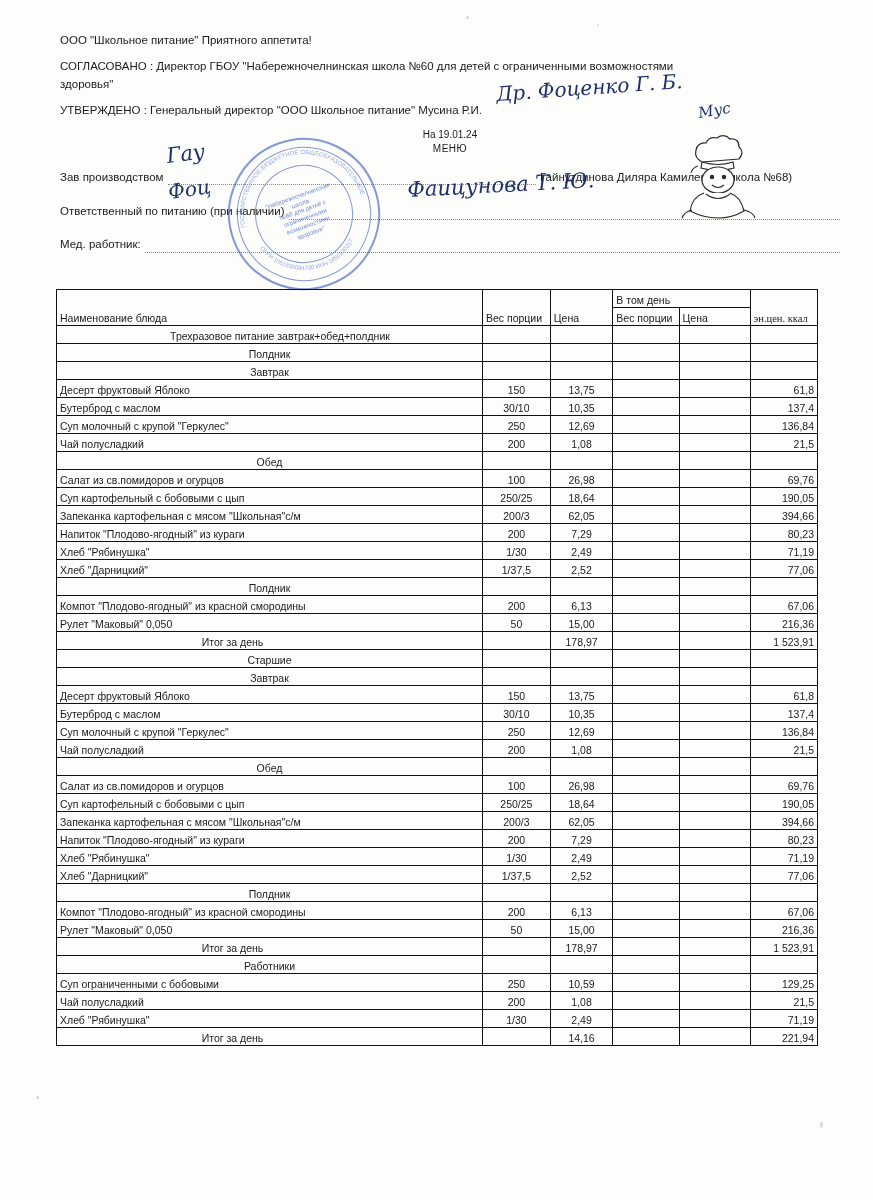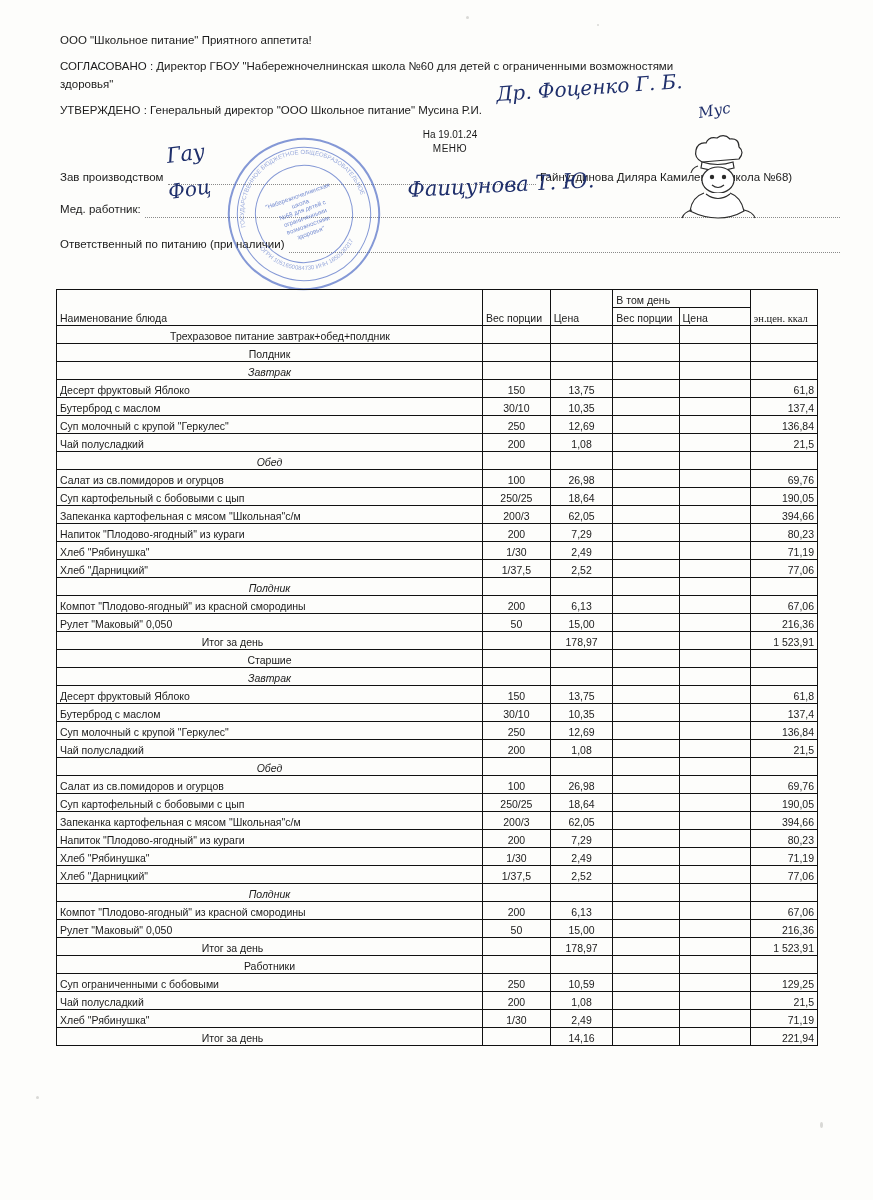--- a/index.html
+++ b/index.html
@@ -146,21 +146,21 @@
   }
   .c-name { width: 350px; text-align: left; }
   .c-w    { width: 68px;  text-align: center; }
   .c-p    { width: 62px;  text-align: center; }
   .c-w2   { width: 66px;  text-align: left; }
   .c-p2   { width: 75px;  text-align: left; }
   .c-k    { width: 68px;  text-align: right; padding-right: 5px; }
 
   .head-cell { text-align: left; vertical-align: top; padding-top: 3px; height: 30px; }
   .head-top { text-align: left; padding-left: 4px; }
-  .section-row td { text-align: center; font-style: italic; }
+  .section-row td { text-align: center; }
   .group-row td { text-align: center; }
   .total-row .c-name { text-align: center; padding-right: 110px; padding-left: 36px; }
 </style>
 </head>
 <body>
 
 <div class="page">
 
   <div class="speck" style="left:466px;top:16px;width:3px;height:3px;"></div>
   <div class="speck" style="left:597px;top:24px;width:2px;height:2px;"></div>
@@ -174,27 +174,27 @@
     <div class="hline">УТВЕРЖДЕНО : Генеральный директор "ООО Школьное питание" Мусина Р.И.</div>
     <div class="title-center">На 19.01.24</div>
     <div class="menu-word">МЕНЮ</div>
 
     <div class="sig-row" style="margin-top:12px;">
       <span class="sig-label">Зав производством</span>
       <span class="sig-fill"></span>
       <span class="sig-label" style="min-width:300px;">Гайнутдинова Диляра Камилевна (школа №68)</span>
     </div>
 
+    <div class="sig-row" style="margin-top:18px;">
+      <span class="sig-label">Ответственный по питанию (при наличии)</span>
+      <span class="sig-fill"></span>
+    </div>
+
     <div class="sig-row" style="margin-top:16px;">
       <span class="sig-label">Мед. работник:</span>
-      <span class="sig-fill"></span>
-    </div>
-
-    <div class="sig-row" style="margin-top:18px;">
-      <span class="sig-label">Ответственный по питанию (при наличии)</span>
       <span class="sig-fill"></span>
     </div>
   </div>
 
   <div class="hand hand-1">Др. Фоценко Г. Б.</div>
   <div class="hand hand-5">Мус</div>
   <div class="hand hand-2">Гау</div>
   <div class="hand hand-3">Фоц</div>
   <div class="hand hand-4">Фаицунова Т. Ю.</div>
 

